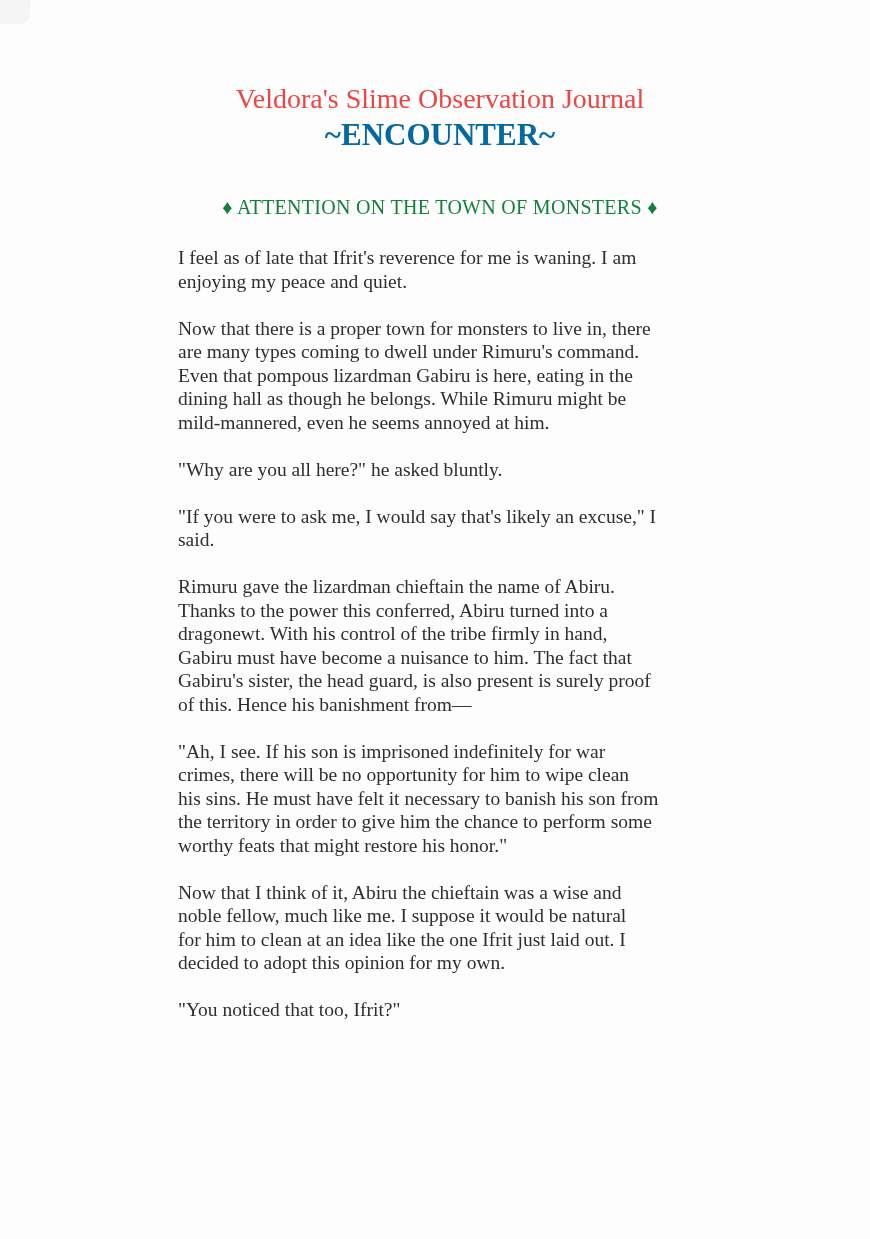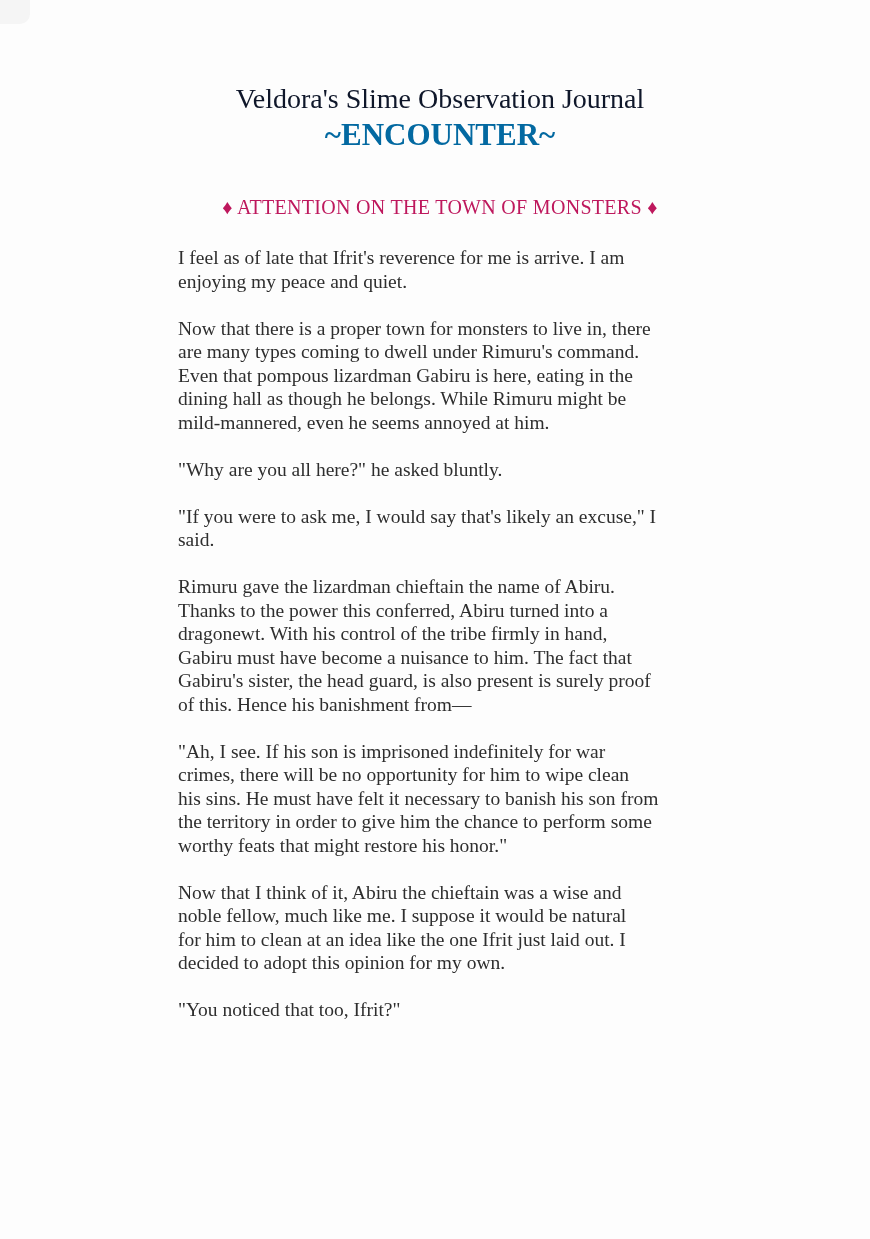--- a/index.html
+++ b/index.html
@@ -33,34 +33,34 @@
     width: 524px;
   }
   .title-block {
     padding-top: 82px;
     text-align: center;
   }
   .doc-title {
     font-size: 28px;
     line-height: 1.2;
     font-weight: 400;
-    color: #0f172a;
+    color: #ef4444;
   }
   .doc-subtitle {
     font-size: 31px;
     line-height: 1.25;
     font-weight: 700;
     color: #0369a1;
   }
   .section-heading {
     margin-top: 42px;
     text-align: center;
     font-size: 20px;
     letter-spacing: 0.3px;
-    color: #be185d;
+    color: #15803d;
     white-space: nowrap;
   }
   .body-text {
     margin-top: 27px;
     font-size: 19.5px;
     line-height: 23.5px;
     text-align: left;
   }
   .para {
     margin: 0 0 23.5px 0;
@@ -76,21 +76,21 @@
   <div class="content">
 
     <div class="title-block">
       <div class="doc-title">Veldora's Slime Observation Journal</div>
       <div class="doc-subtitle">~ENCOUNTER~</div>
     </div>
 
     <div class="section-heading">♦ ATTENTION ON THE TOWN OF MONSTERS ♦</div>
 
     <div class="body-text">
-      <p class="para">I feel as of late that Ifrit's reverence for me is arrive. I am
+      <p class="para">I feel as of late that Ifrit's reverence for me is waning. I am
 enjoying my peace and quiet.</p>
       <p class="para">Now that there is a proper town for monsters to live in, there
 are many types coming to dwell under Rimuru's command.
 Even that pompous lizardman Gabiru is here, eating in the
 dining hall as though he belongs. While Rimuru might be
 mild-mannered, even he seems annoyed at him.</p>
       <p class="para">"Why are you all here?" he asked bluntly.</p>
       <p class="para">"If you were to ask me, I would say that's likely an excuse," I
 said.</p>
       <p class="para">Rimuru gave the lizardman chieftain the name of Abiru.

